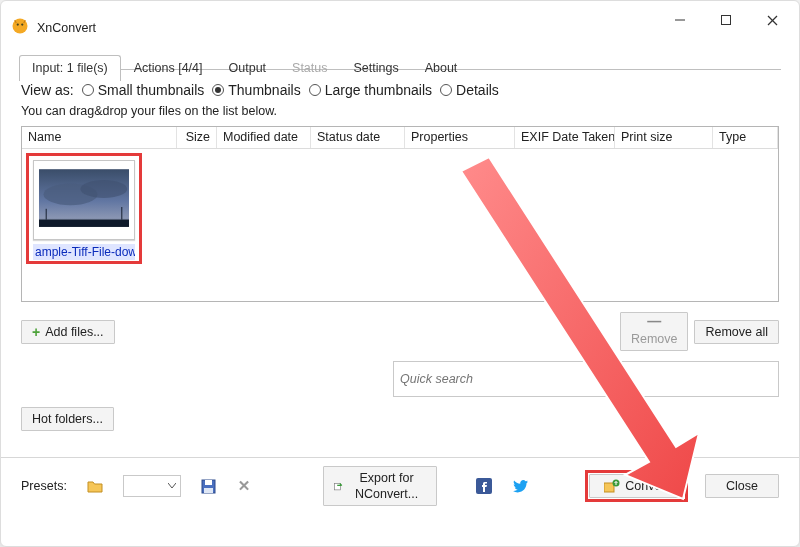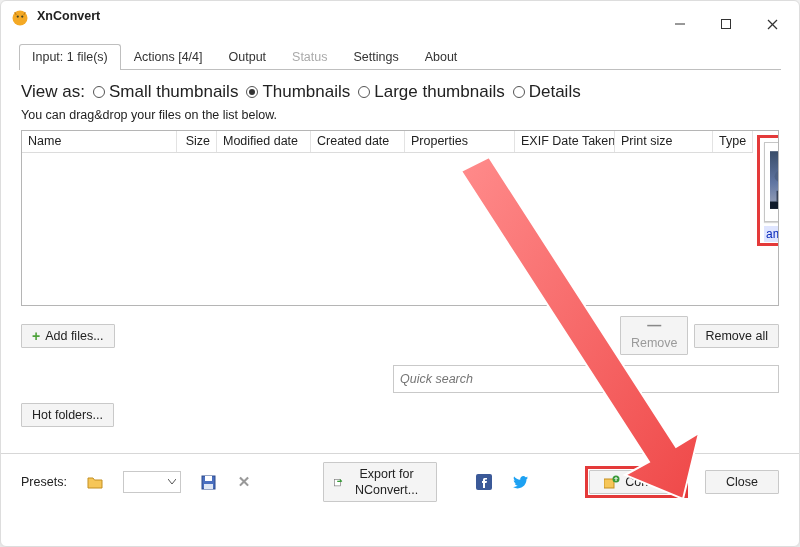--- a/index.html
+++ b/index.html
@@ -2,53 +2,53 @@
 <html><head>
 <meta charset="utf-8">
 <style>
   * { box-sizing: border-box; font-family: "Segoe UI", Tahoma, sans-serif; }
   body { margin:0; background:#f5f5f5; }
   .window {
     width:800px; height:547px; margin:0 auto; background:#fff;
     border:1px solid #ddd; border-radius:6px; box-shadow:0 4px 16px rgba(0,0,0,0.15);
     display:flex; flex-direction:column; position:relative; overflow:hidden;
   }
-  .titlebar { height:34px; display:flex; align-items:flex-start; padding:8px 4px 0 10px;font-weight:bold; }
+  .titlebar { height:34px; display:flex; align-items:flex-end; padding:0 4px 0 10px; }
   .titlebar .app-icon { width:18px; height:18px; margin-right:8px; }
   .titlebar .title { font-size:12.5px; color:#222; flex:0 0 auto; }
   .titlebar .spacer { flex:1; }
   .titlebar .winbtn { width:46px; height:30px; display:flex; align-items:center; justify-content:center; color:#333; }
   .tabs {
     display:flex; margin:8px 18px 0 18px; border-bottom:1px solid #bfbfbf; font-size:12.5px;
   }
-  .tab { padding:5px 12px 6px 12px; color:#333; border:1px solid transparent; border-bottom:none; position:relative; top:1px; }
+  .tab { padding:5px 12px 6px 12px; color:#333; border:1px solid transparent; border-bottom:none; position:relative; top:12px; }
   .tab.active { background:#fff; border-color:#bfbfbf; border-radius:3px 3px 0 0; }
   .tab.disabled { color:#aaa; }
   .panel { padding:12px 20px 0 20px; flex:0 0 auto; }
-  .viewas { font-size:17px; color:#222; display:flex; align-items:flex-end; gap:8px; }
+  .viewas { font-size:14px; color:#222; display:flex; align-items:flex-end; gap:8px; }
   .viewas label { display:flex; align-items:center; gap:4px; }
   .radio { width:12px; height:12px; border:1px solid #555; border-radius:50%; display:inline-flex; align-items:center; justify-content:center; }
   .radio.checked::after { content:""; width:6px; height:6px; background:#333; border-radius:50%; }
   .hint { font-size:12.5px; color:#222; margin-top:6px; }
-  .grid-wrap { margin:8px 20px 0 20px; border:1px solid #b5b5b5; height:176px; overflow:hidden; display:flex; flex-direction:row; }
+  .grid-wrap { margin:8px 20px 0 20px; border:1px solid #b5b5b5; height:176px; overflow:hidden; display:flex; flex-direction:column; }
   .grid-head { display:flex; height:22px; background:#fff; border-bottom:1px solid #dcdcdc; font-size:12.5px; color:#222; }
   .gh { border-right:1px solid #e3e3e3; padding:3px 6px 0 6px; white-space:nowrap; overflow:hidden; }
   .grid-body { flex:1; background:#fff; position:relative; padding:6px; }
   .thumb-item { width:112px; }
   .thumb-item.sel { outline:3px solid #e43a3a; outline-offset:-1px; padding:5px 5px 2px 5px; }
   .thumb-frame { border:1px solid #c6c6c6; background:#fff; padding:5px; box-shadow:0 1px 1px rgba(0,0,0,.15); }
   .thumb-img { width:100%; height:64px; }
   .thumb-cap { margin-top:4px; font-size:12px; color:#0a2bbb; background:#dfe5ff; padding:1px 2px; white-space:nowrap; overflow:hidden; }
   .row-btns { display:flex; gap:6px; margin:10px 20px 0 20px; align-items:center; }
   .btn { font-size:12.5px; color:#222; background:#f4f4f4; border:1px solid #c9c9c9; padding:3px 10px; border-radius:1px; display:inline-flex; align-items:center; gap:5px; line-height:16px; }
   .btn.disabled { color:#9a9a9a;flex-direction:column; }
   .spacer { flex:1; }
   .search { margin:10px 20px 0 20px; display:flex; }
   .search .half { flex:1; }
-  .search input { flex:1; height:28px; border:1px solid #c9c9c9; font-size:12.5px; padding:2px 6px; font-style:italic; color:#888; background:#fff; }
+  .search input { flex:1; height:36px; border:1px solid #c9c9c9; font-size:12.5px; padding:2px 6px; font-style:italic; color:#888; background:#fff; }
   .hotrow { margin:10px 20px 12px 20px; }
   .divider { height:1px; background:#d7d7d7; margin:14px 0 0 0; }
   .footer { display:flex; align-items:center; padding:8px 20px 10px 20px; gap:19px; font-size:12.5px; color:#222; }
   .combo { height:22px; width:86px; border:1px solid #c9c9c9; background:#fff; display:inline-flex; align-items:center; justify-content:flex-end; padding-right:4px; }
   .iconbtn { width:22px; height:22px; display:inline-flex; align-items:center; justify-content:center; border:1px solid transparent; }
   .convert-hl { outline:3px solid #e43a3a; outline-offset:-1px; }
   .arrow-svg { position:absolute; pointer-events:none; }
   .plus-ic { color:#4da23a; font-weight:bold; font-size:14px; line-height:12px; }
   .minus-ic { color:#888; font-weight:bold; font-size:14px; line-height:10px; }
 </style>
@@ -116,21 +116,21 @@
         </label>
     </div>
     <div class="hint">You can drag&amp;drop your files on the list below.</div>
   </div>
 
   <div class="grid-wrap">
     <div class="grid-head">
       <div class="gh" style="width:155px">Name</div>
       <div class="gh" style="width:40px;text-align:right">Size</div>
       <div class="gh" style="width:94px">Modified date</div>
-      <div class="gh" style="width:94px">Created date</div>
+      <div class="gh" style="width:94px">Status date</div>
       <div class="gh" style="width:110px">Properties</div>
       <div class="gh" style="width:100px">EXIF Date Taken</div>
       <div class="gh" style="width:98px">Print size</div>
       <div class="gh" style="flex:1">Type</div>
     </div>
     <div class="grid-body">
       <div class="thumb-item sel">
         <div class="thumb-frame">
           <svg class="thumb-img" viewBox="0 0 100 64">
             <defs>

